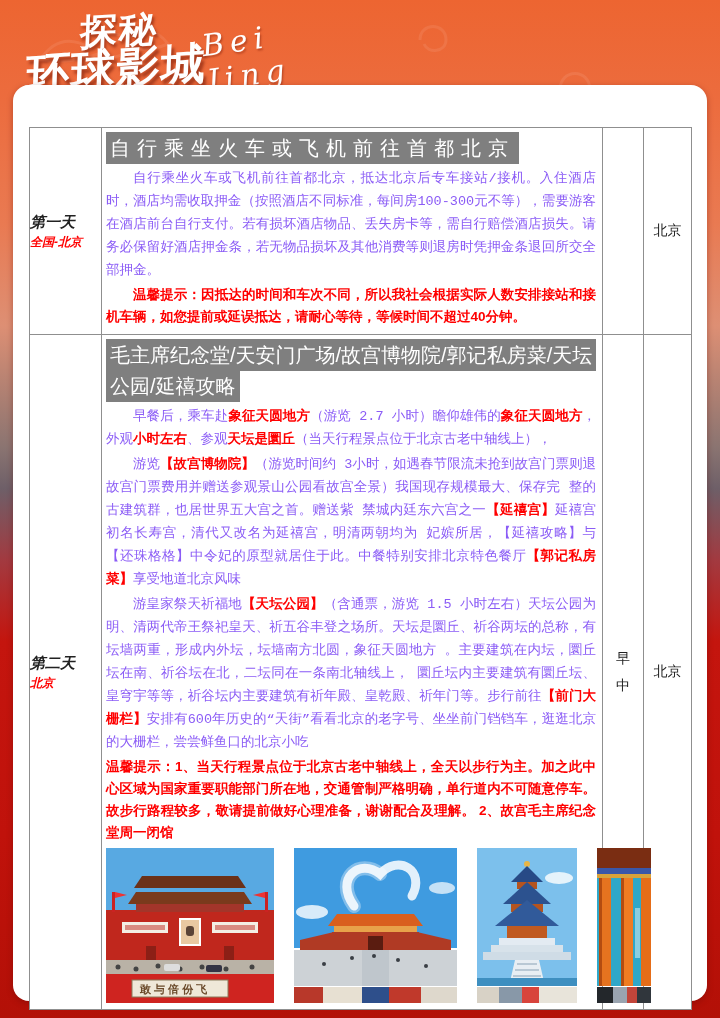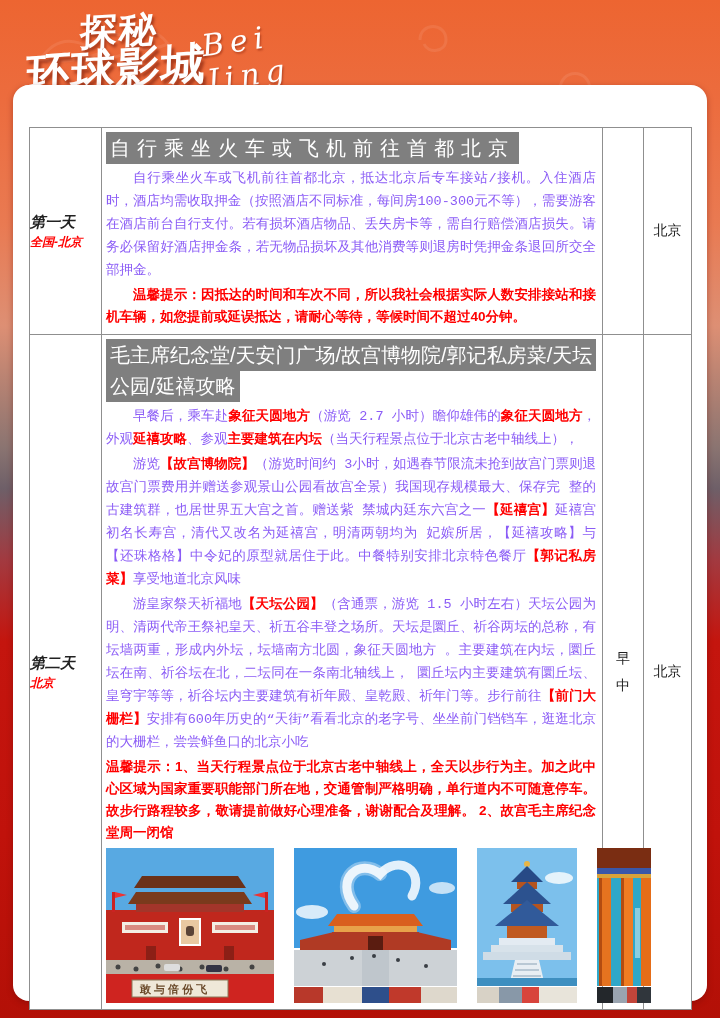--- a/index.html
+++ b/index.html
@@ -140,21 +140,21 @@
 
       <tr>
         <td class="day-col">
           <div class="day-label">第二天</div>
           <div class="day-route">北京</div>
         </td>
         <td class="content-col" style="height:586px;">
           <div class="title-wrap">
             <span class="title-bar">毛主席纪念堂/天安门广场/故宫博物院/郭记私房菜/天坛公园/延禧攻略</span>
           </div>
-          <div class="para indent"><span class="seg-n">早餐后，乘车赴</span><span class="seg-rb">象征天圆地方</span><span class="seg-n">（游览 2.7 小时）瞻仰雄伟的</span><span class="seg-rb">象征天圆地方</span><span class="seg-n">，外观</span><span class="seg-rb">延禧攻略</span><span class="seg-n">、参观</span><span class="seg-rb">主要建筑在内坛</span><span class="seg-n">（当天行程景点位于北京古老中轴线上），</span></div>
+          <div class="para indent"><span class="seg-n">早餐后，乘车赴</span><span class="seg-rb">象征天圆地方</span><span class="seg-n">（游览 2.7 小时）瞻仰雄伟的</span><span class="seg-rb">象征天圆地方</span><span class="seg-n">，外观</span><span class="seg-rb">小时左右</span><span class="seg-n">、参观</span><span class="seg-rb">天坛是圜丘</span><span class="seg-n">（当天行程景点位于北京古老中轴线上），</span></div>
           <div class="para indent"><span class="seg-n">游览</span><span class="seg-rb">【故宫博物院】</span><span class="seg-n">（游览时间约 3小时，如遇春节限流未抢到故宫门票则退故宫门票费用并赠送参观景山公园看故宫全景）我国现存规模最大、保存完 整的古建筑群，也居世界五大宫之首。赠送紫 禁城内廷东六宫之一</span><span class="seg-rb">【延禧宫】</span><span class="seg-n">延禧宫初名长寿宫，清代又改名为延禧宫，明清两朝均为 妃嫔所居，【延禧攻略】与【还珠格格】中令妃的原型就居住于此。中餐特别安排北京特色餐厅</span><span class="seg-rb">【郭记私房菜】</span><span class="seg-n">享受地道北京风味</span></div>
           <div class="para indent"><span class="seg-n">游皇家祭天祈福地</span><span class="seg-rb">【天坛公园】</span><span class="seg-n">（含通票，游览 1.5 小时左右）天坛公园为明、清两代帝王祭祀皇天、祈五谷丰登之场所。天坛是圜丘、祈谷两坛的总称，有坛墙两重，形成内外坛，坛墙南方北圆，象征天圆地方 。主要建筑在内坛，圜丘坛在南、祈谷坛在北，二坛同在一条南北轴线上， 圜丘坛内主要建筑有圜丘坛、皇穹宇等等，祈谷坛内主要建筑有祈年殿、皇乾殿、祈年门等。步行前往</span><span class="seg-rb">【前门大栅栏】</span><span class="seg-n">安排有600年历史的“天街”看看北京的老字号、坐坐前门铛铛车，逛逛北京的大栅栏，尝尝鲜鱼口的北京小吃</span></div>
           <div class="para"><span class="seg-r">温馨提示：1、当天行程景点位于北京古老中轴线上，全天以步行为主。加之此中心区域为国家重要职能部门所在地，交通管制严格明确，单行道内不可随意停车。故步行路程较多，敬请提前做好心理准备，谢谢配合及理解。 2、故宫毛主席纪念堂周一闭馆</span></div>
 
           <div class="photo-strip">
 
             <div class="photo-col" style="width:168px;">
               <svg width="168" height="155" viewBox="0 0 168 155">
                 <rect width="168" height="70" fill="#58a9e2"></rect>
                 <rect x="0" y="62" width="168" height="60" fill="#c0271d"></rect>

